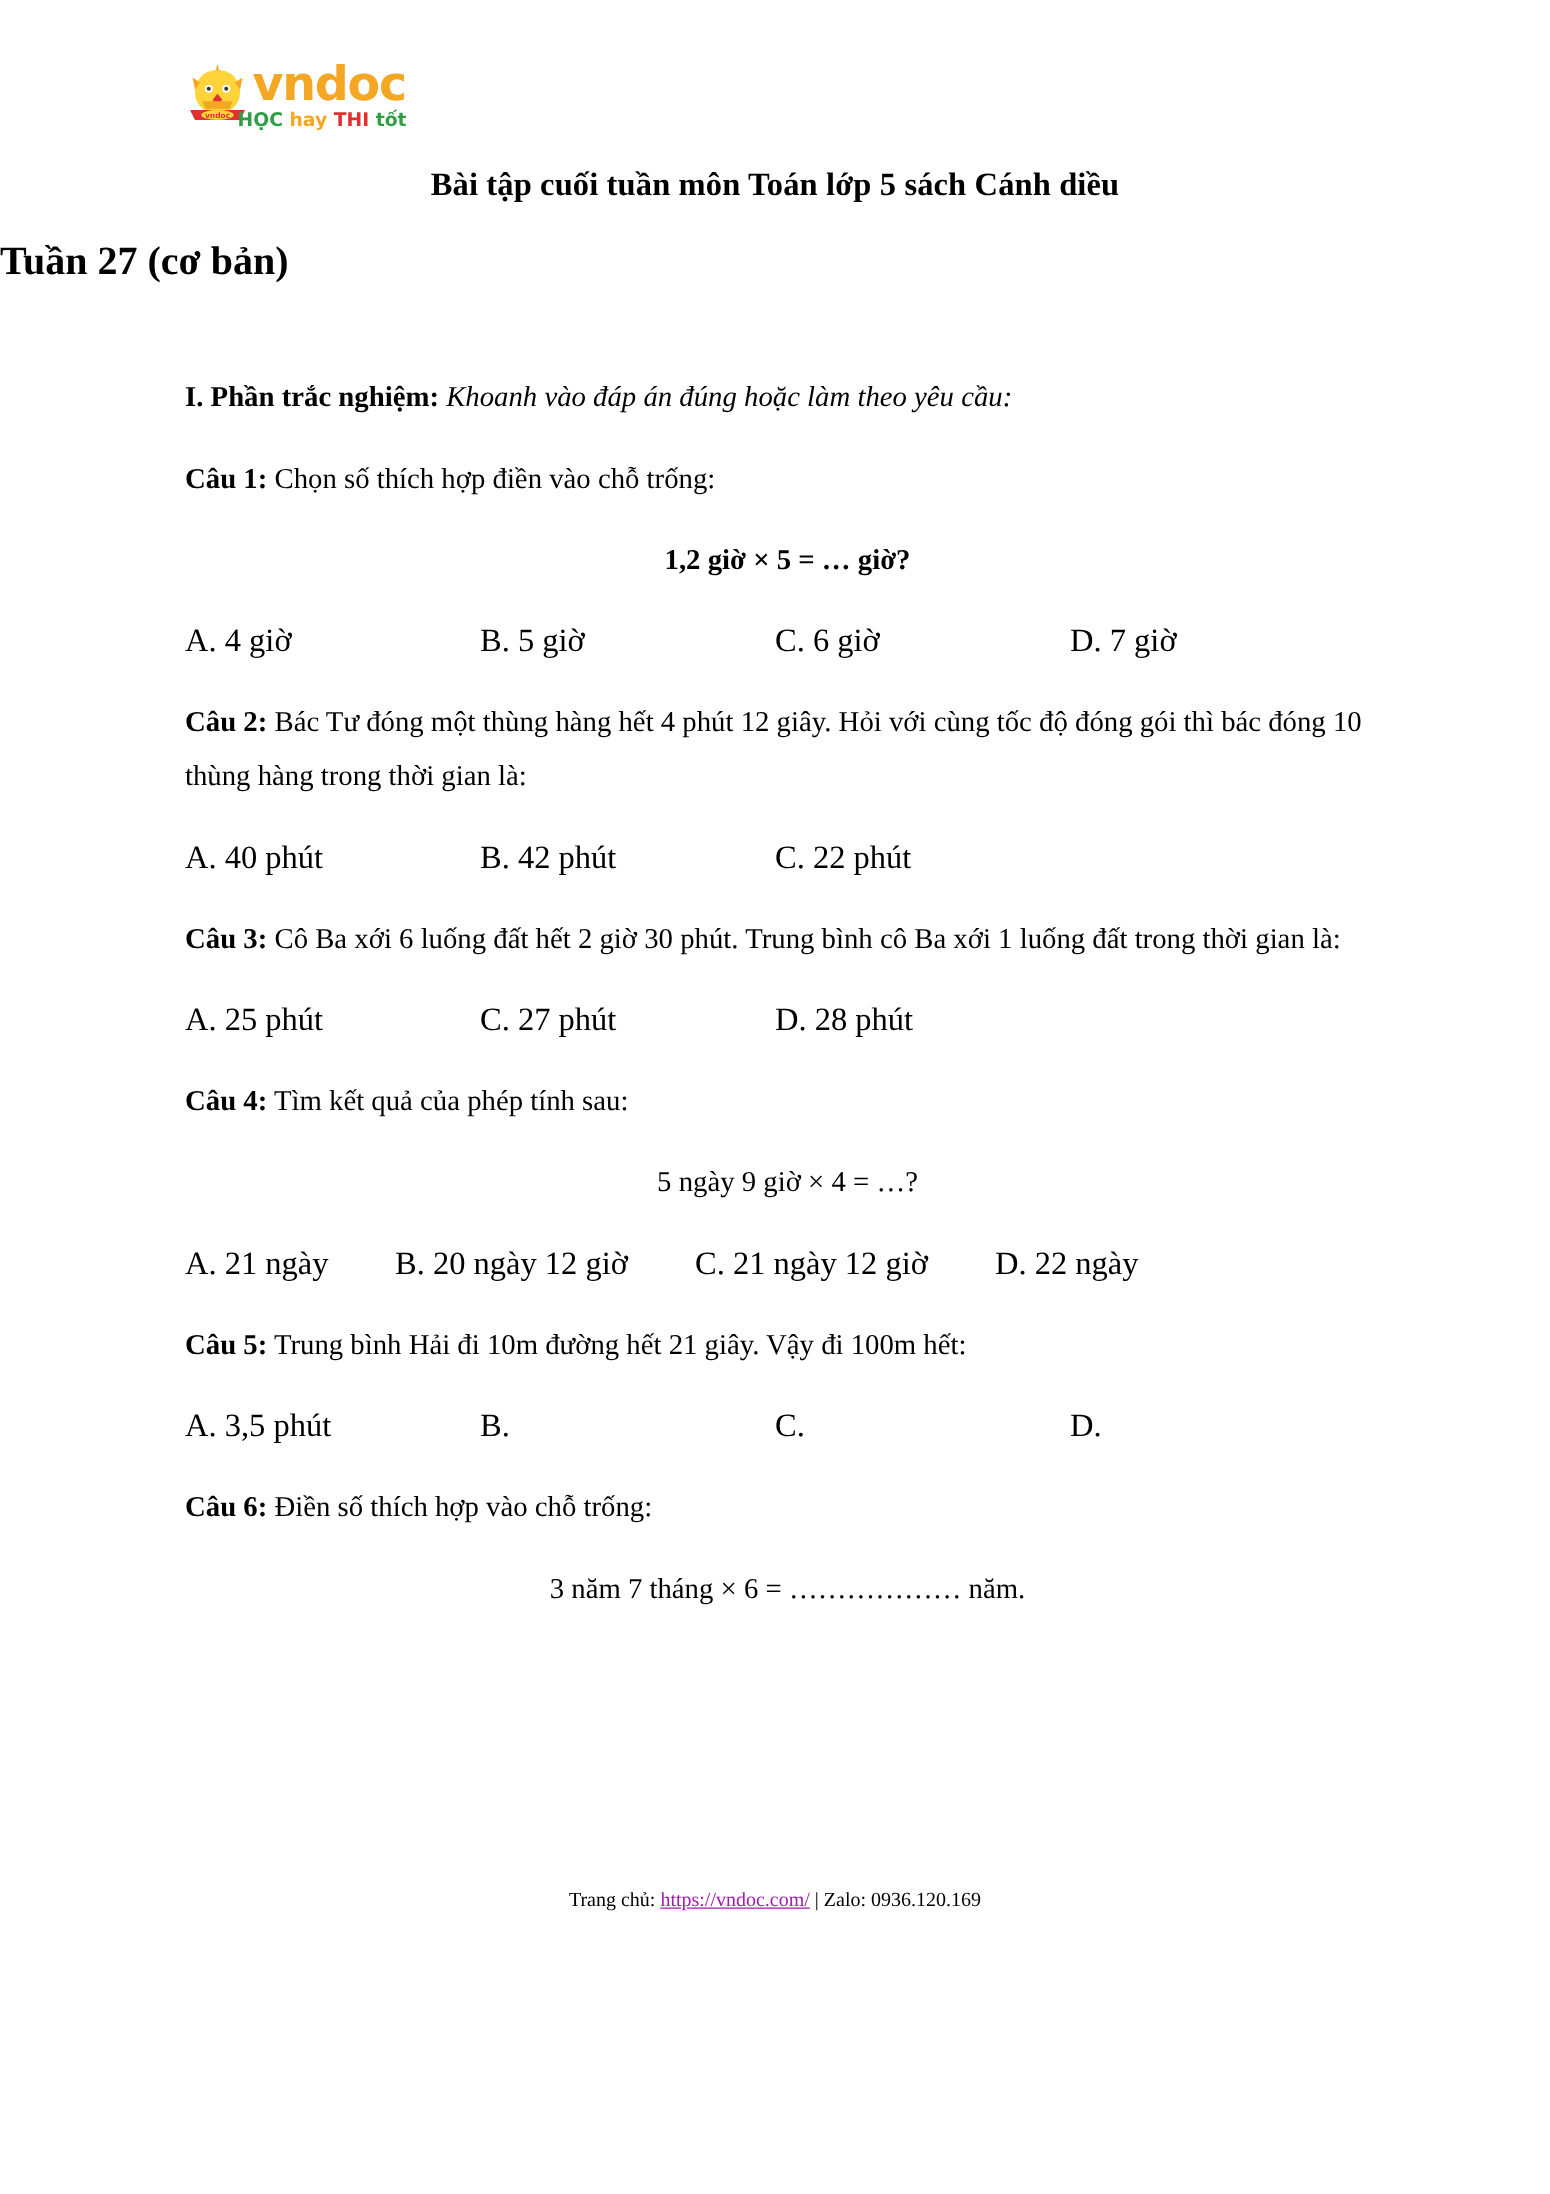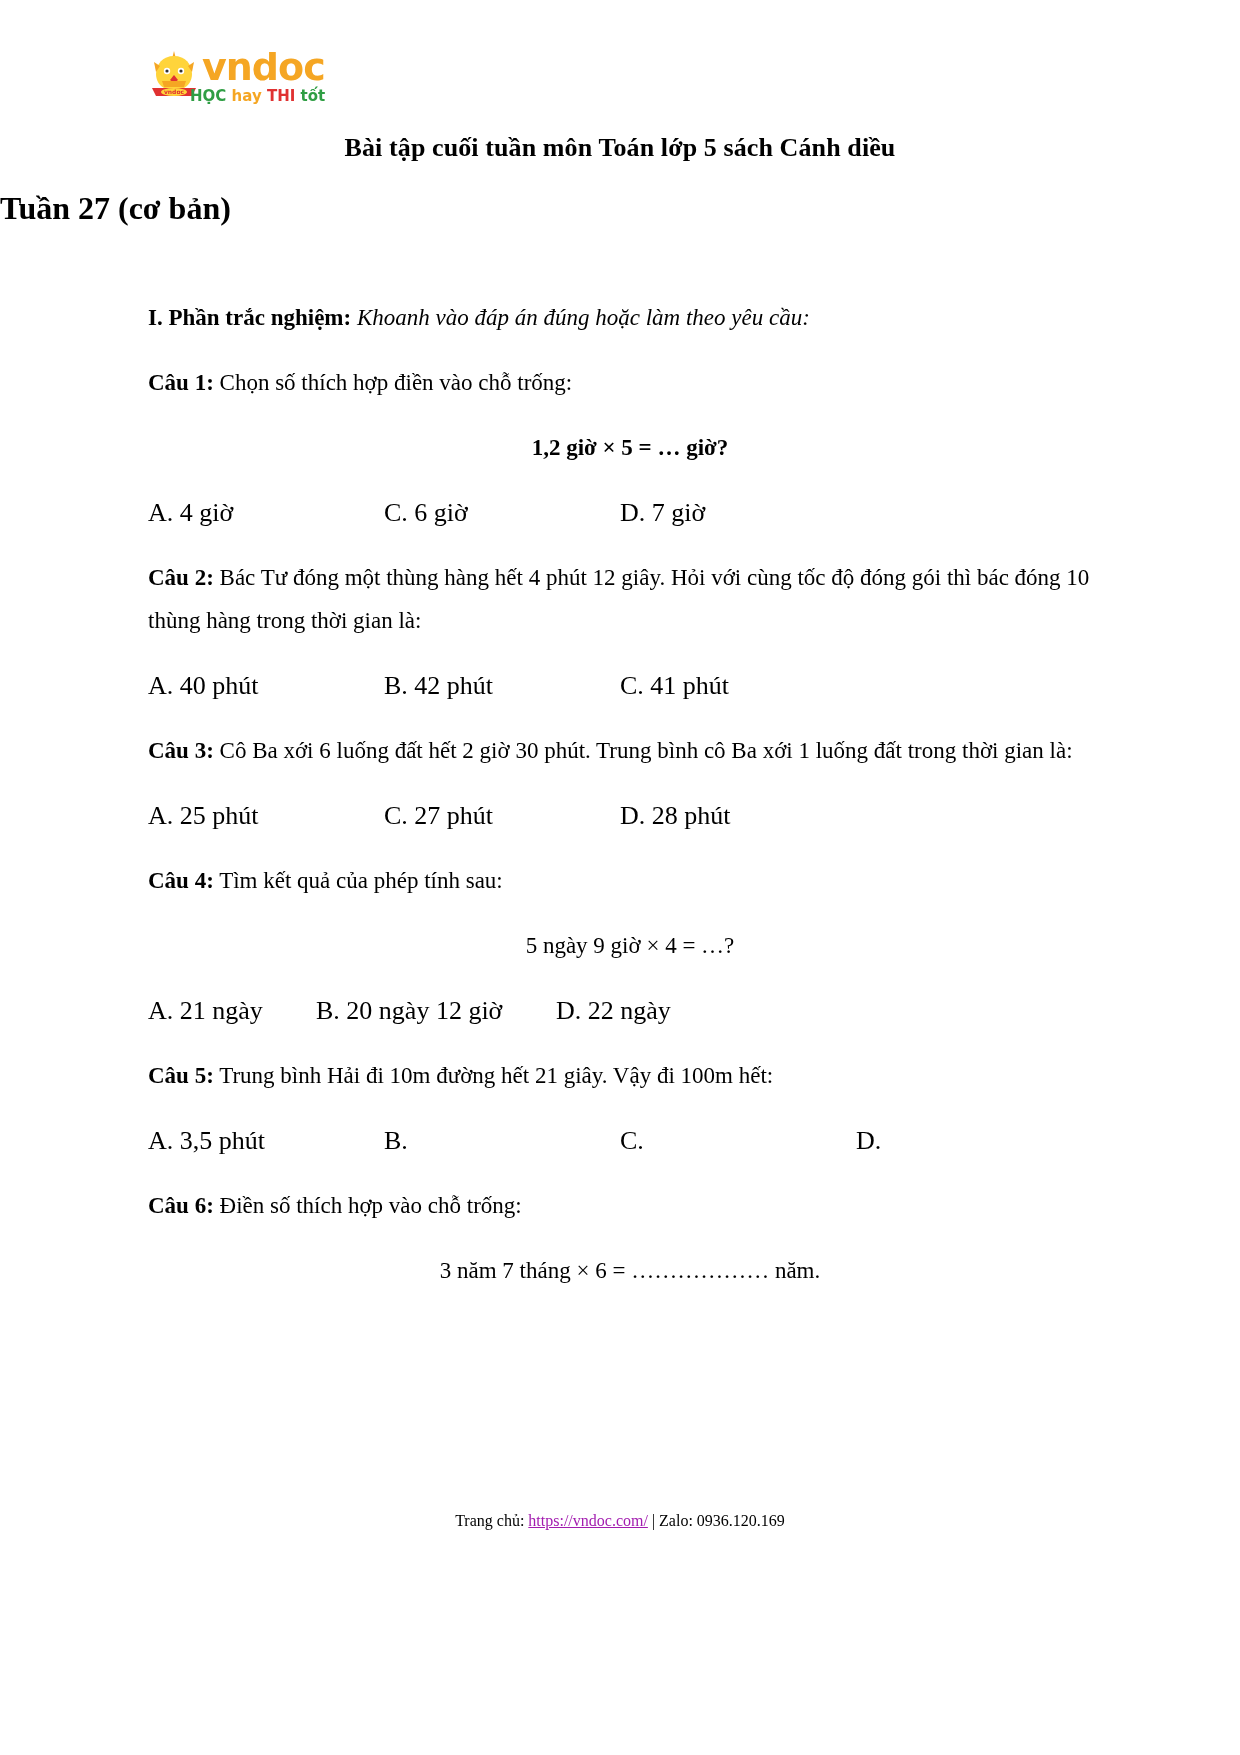--- a/index.html
+++ b/index.html
@@ -177,49 +177,51 @@
       <span class="lead-bold">I. Phần trắc nghiệm:</span>
       <span class="lead-italic">Khoanh vào đáp án đúng hoặc làm theo yêu cầu:</span>
     </p>
 
     <p class="para">
       <span class="q-label">Câu 1:</span><span> Chọn số thích hợp điền vào chỗ trống:</span>
     </p>
     <p class="formula bold">1,2 giờ × 5 = … giờ?</p>
     <div class="options even">
       <span class="opt">A. 4 giờ</span>
+      <span class="opt">B. 5 giờ</span>
       <span class="opt">C. 6 giờ</span>
       <span class="opt">D. 7 giờ</span>
     </div>
 
     <p class="para">
       <span class="q-label">Câu 2:</span><span> Bác Tư đóng một thùng hàng hết 4 phút 12 giây. Hỏi với cùng tốc độ đóng gói thì bác đóng 10 thùng hàng trong thời gian là:</span>
     </p>
     <div class="options even">
       <span class="opt">A. 40 phút</span>
       <span class="opt">B. 42 phút</span>
-      <span class="opt">C. 41 phút</span>
+      <span class="opt">C. 22 phút</span>
     </div>
 
     <p class="para">
       <span class="q-label">Câu 3:</span><span> Cô Ba xới 6 luống đất hết 2 giờ 30 phút. Trung bình cô Ba xới 1 luống đất trong thời gian là:</span>
     </p>
     <div class="options even">
       <span class="opt">A. 25 phút</span>
       <span class="opt">C. 27 phút</span>
       <span class="opt">D. 28 phút</span>
     </div>
 
     <p class="para">
       <span class="q-label">Câu 4:</span><span> Tìm kết quả của phép tính sau:</span>
     </p>
     <p class="formula">5 ngày 9 giờ × 4 = …?</p>
     <div class="options tight">
       <span class="opt opt-a">A. 21 ngày</span>
       <span class="opt opt-b">B. 20 ngày 12 giờ</span>
+      <span class="opt opt-c">C. 21 ngày 12 giờ</span>
       <span class="opt opt-d">D. 22 ngày</span>
     </div>
 
     <p class="para">
       <span class="q-label">Câu 5:</span><span> Trung bình Hải đi 10m đường hết 21 giây. Vậy đi 100m hết:</span>
     </p>
     <div class="options even">
       <span class="opt">A. 3,5 phút</span>
       <span class="opt">B.</span>
       <span class="opt">C.</span>

